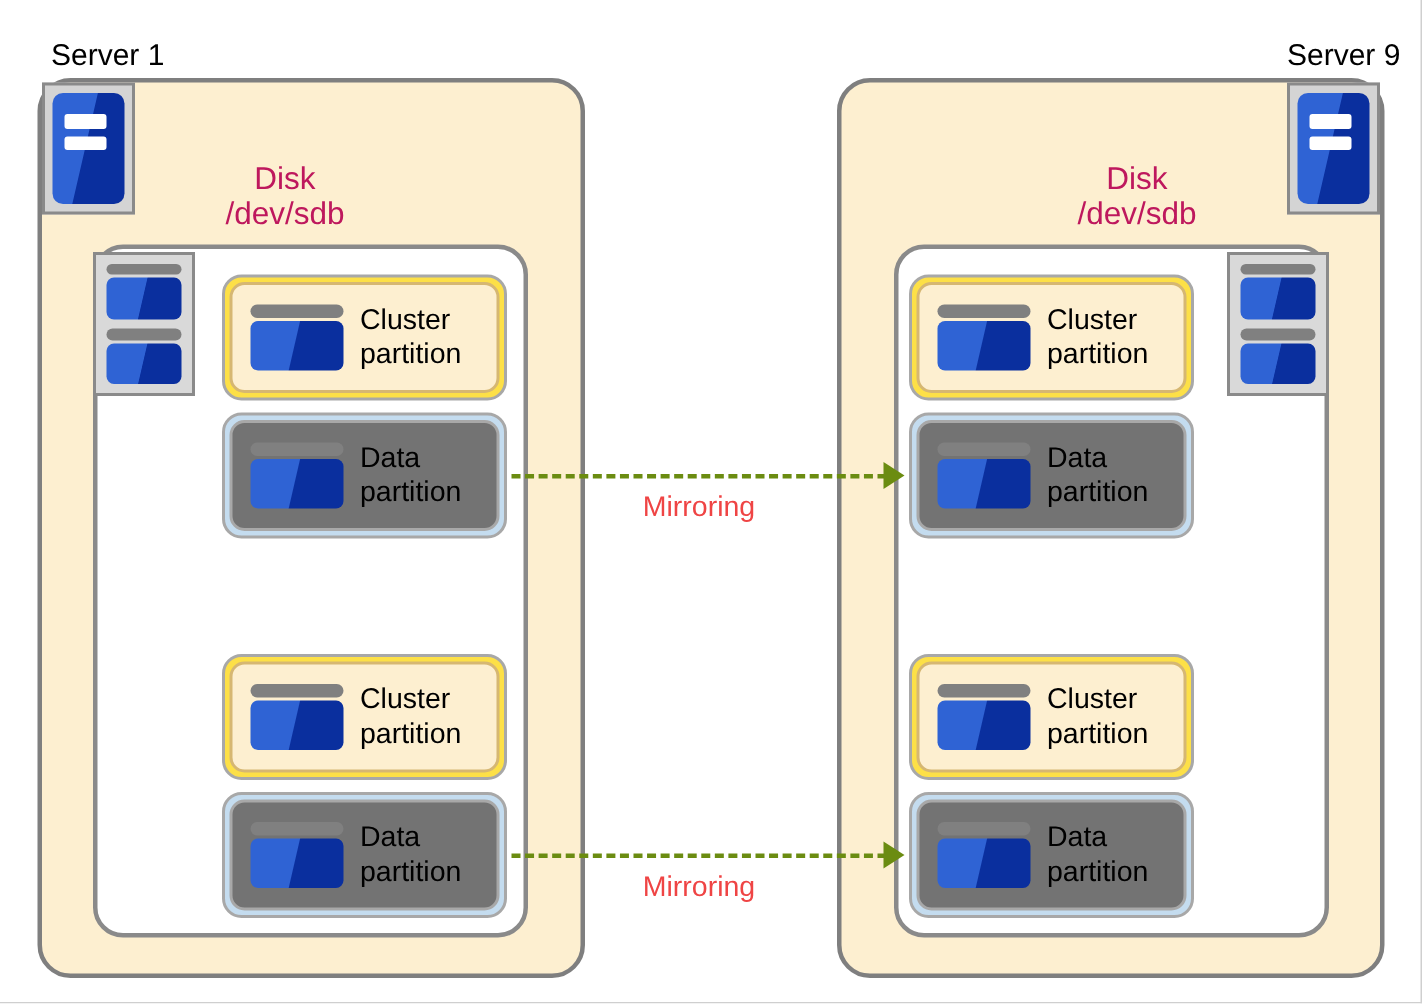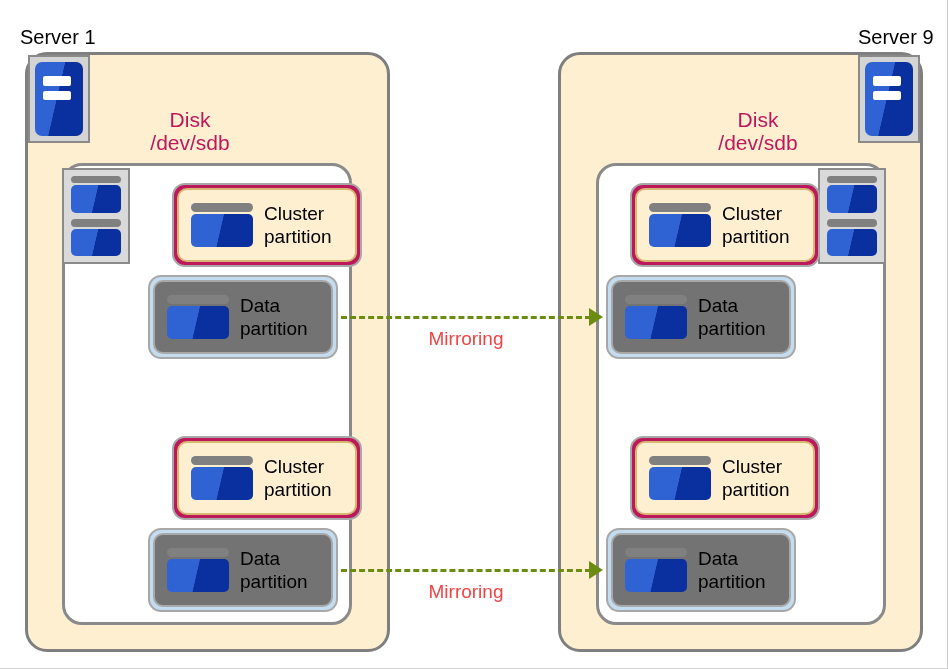--- a/index.html
+++ b/index.html
@@ -128,21 +128,21 @@
   }
   .partition .inner {
     width: 100%;
     height: 100%;
     border-radius: 10px;
     box-sizing: border-box;
     display: flex;
     align-items: center;
     padding-left: 12px;
   }
-  .partition.cluster { background: #be185d; margin-left: 24px; }
+  .partition.cluster { background: #fde047; }
   .partition.cluster .inner {
     background: #fdefd0;
     border: 2px solid #d6b772;
   }
   .partition.data { background: #c4dcef; }
   .partition.data .inner {
     background: #737373;
     border: 2px solid #a8a8a8;
   }
 
@@ -194,21 +194,21 @@
     text-align: center;
     white-space: nowrap;
     color: #ef4444;
   }
 </style>
 </head>
 <body>
 
 <div id="canvas">
 
-  <div class="server-caption" style="left:20px; top:25px;">Server 1</div>
+  <div class="server-caption" style="left:34px; top:25px;">Server 1</div>
 
   <div class="server-box" style="left:25px; top:52px; width:365px; height:600px;"></div>
 
   <div class="disk-label" style="left:120px; top:108px; width:140px;">Disk
 /dev/sdb</div>
 
   <div class="disk-box" style="left:62px; top:163px; width:290px; height:462px;"></div>
 
   <div class="server-icon" style="left:28px; top:55px; width:62px; height:88px;">
     <div class="body">

